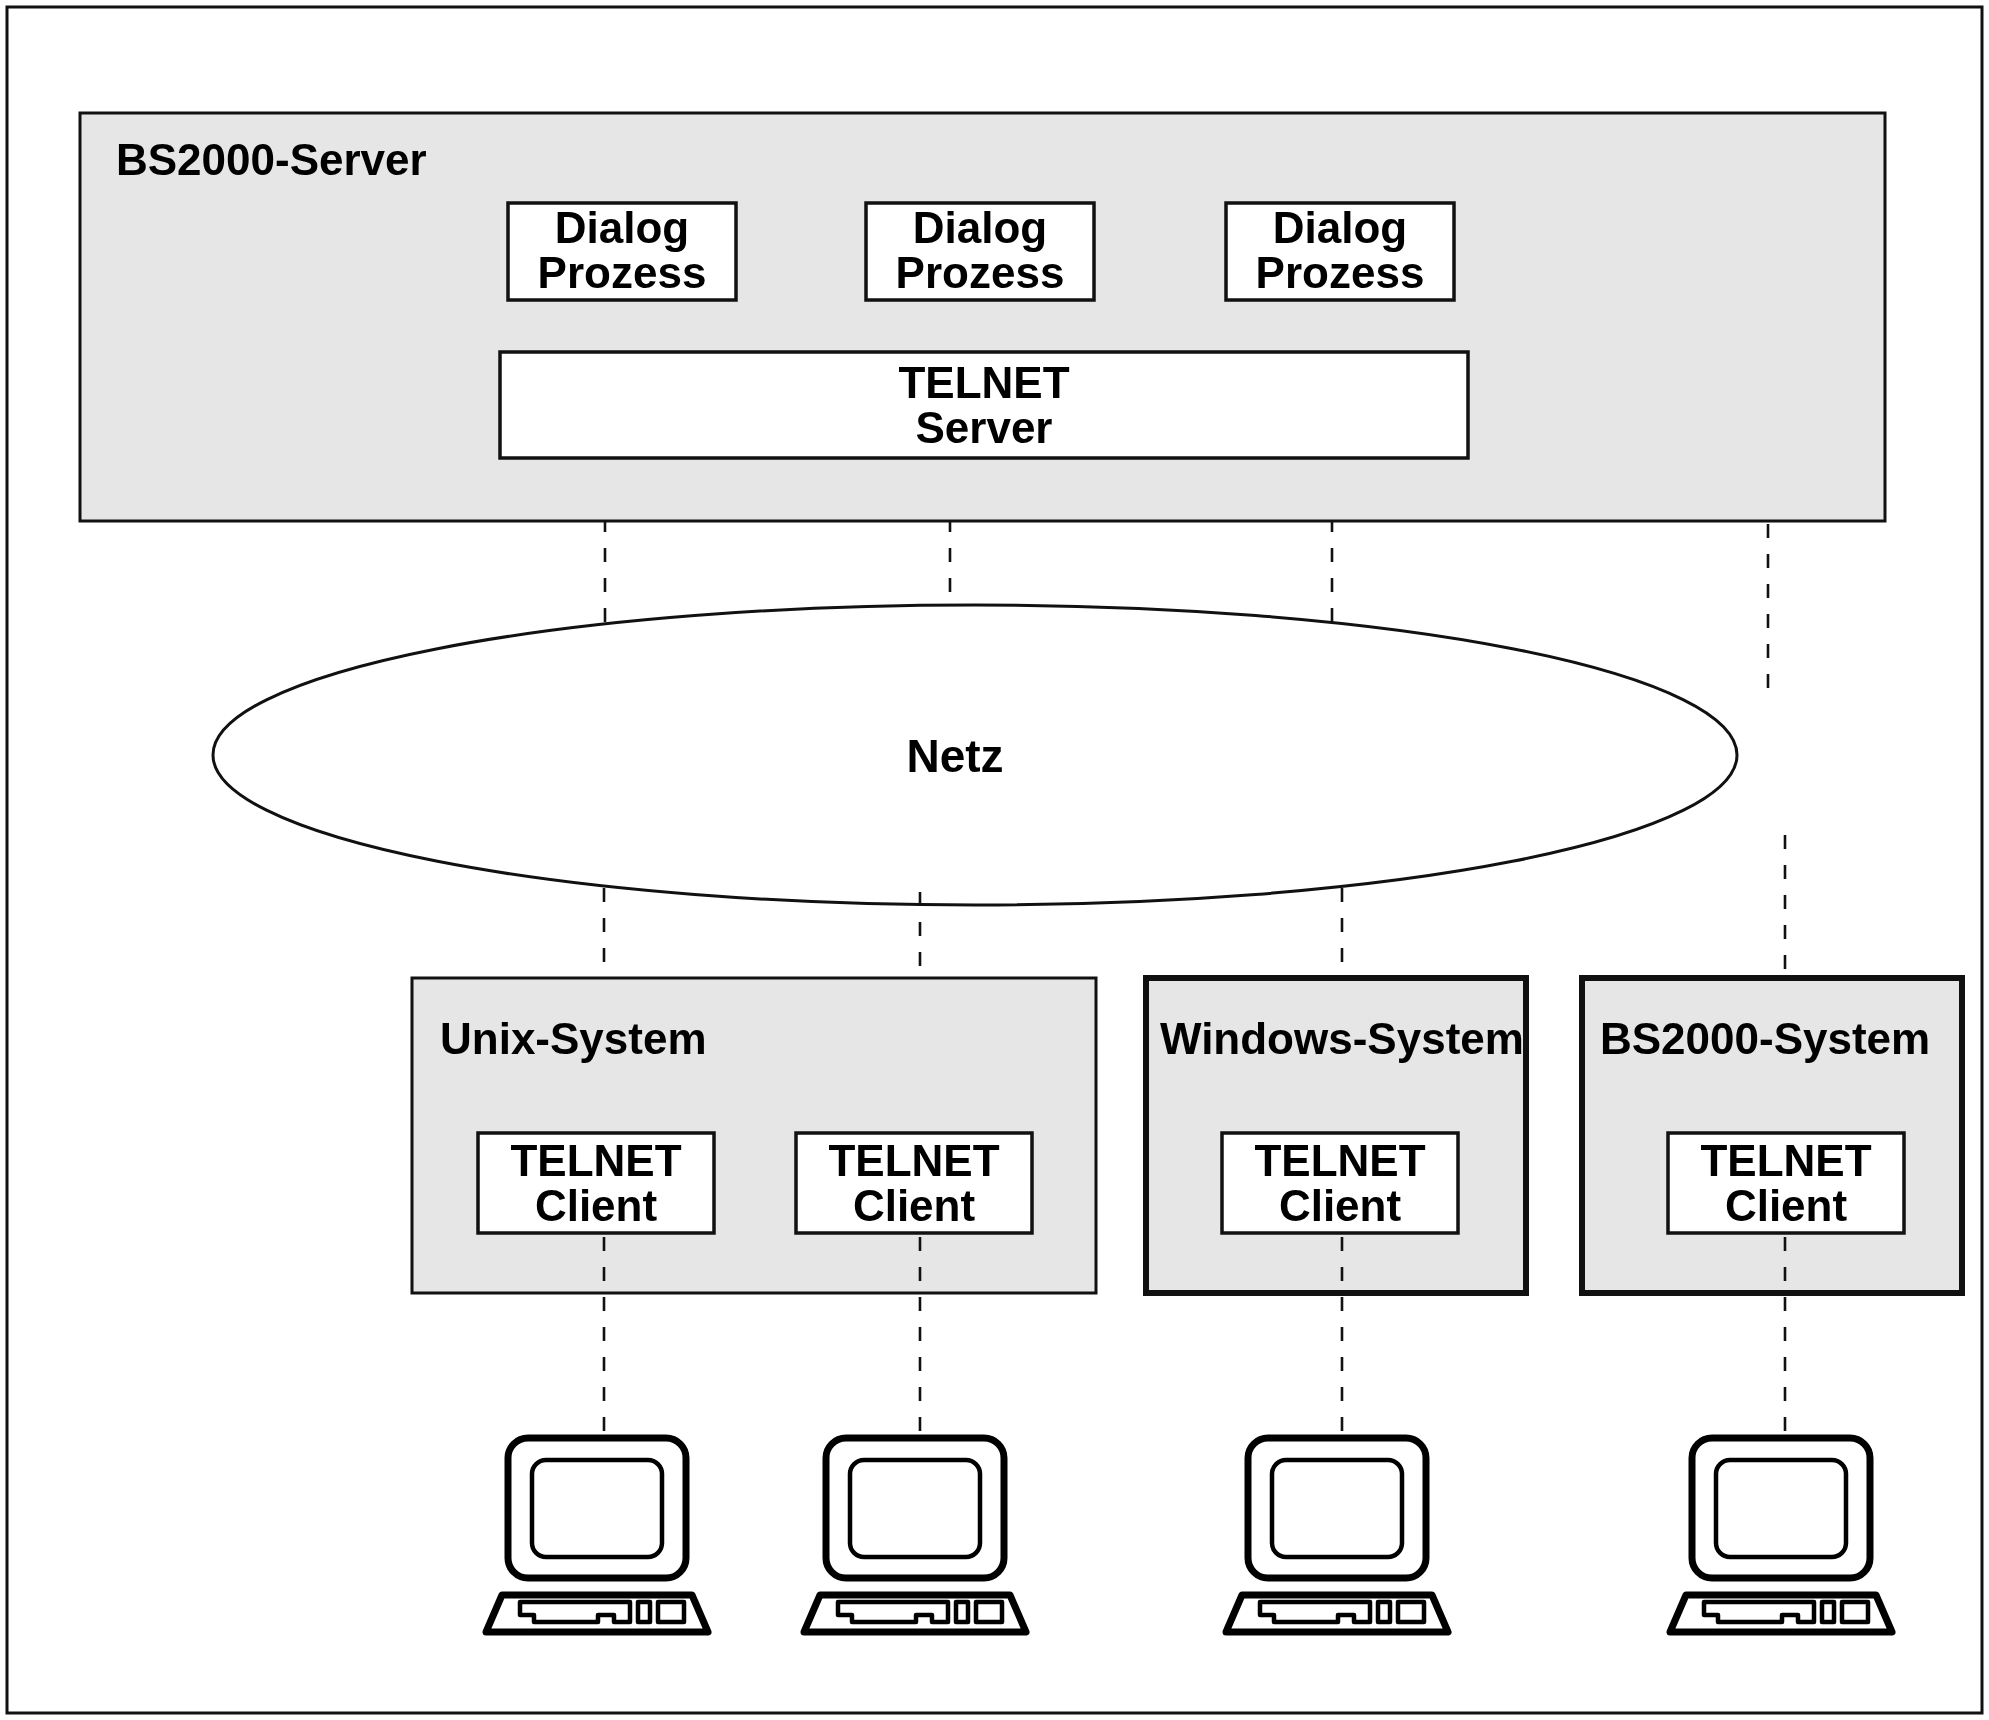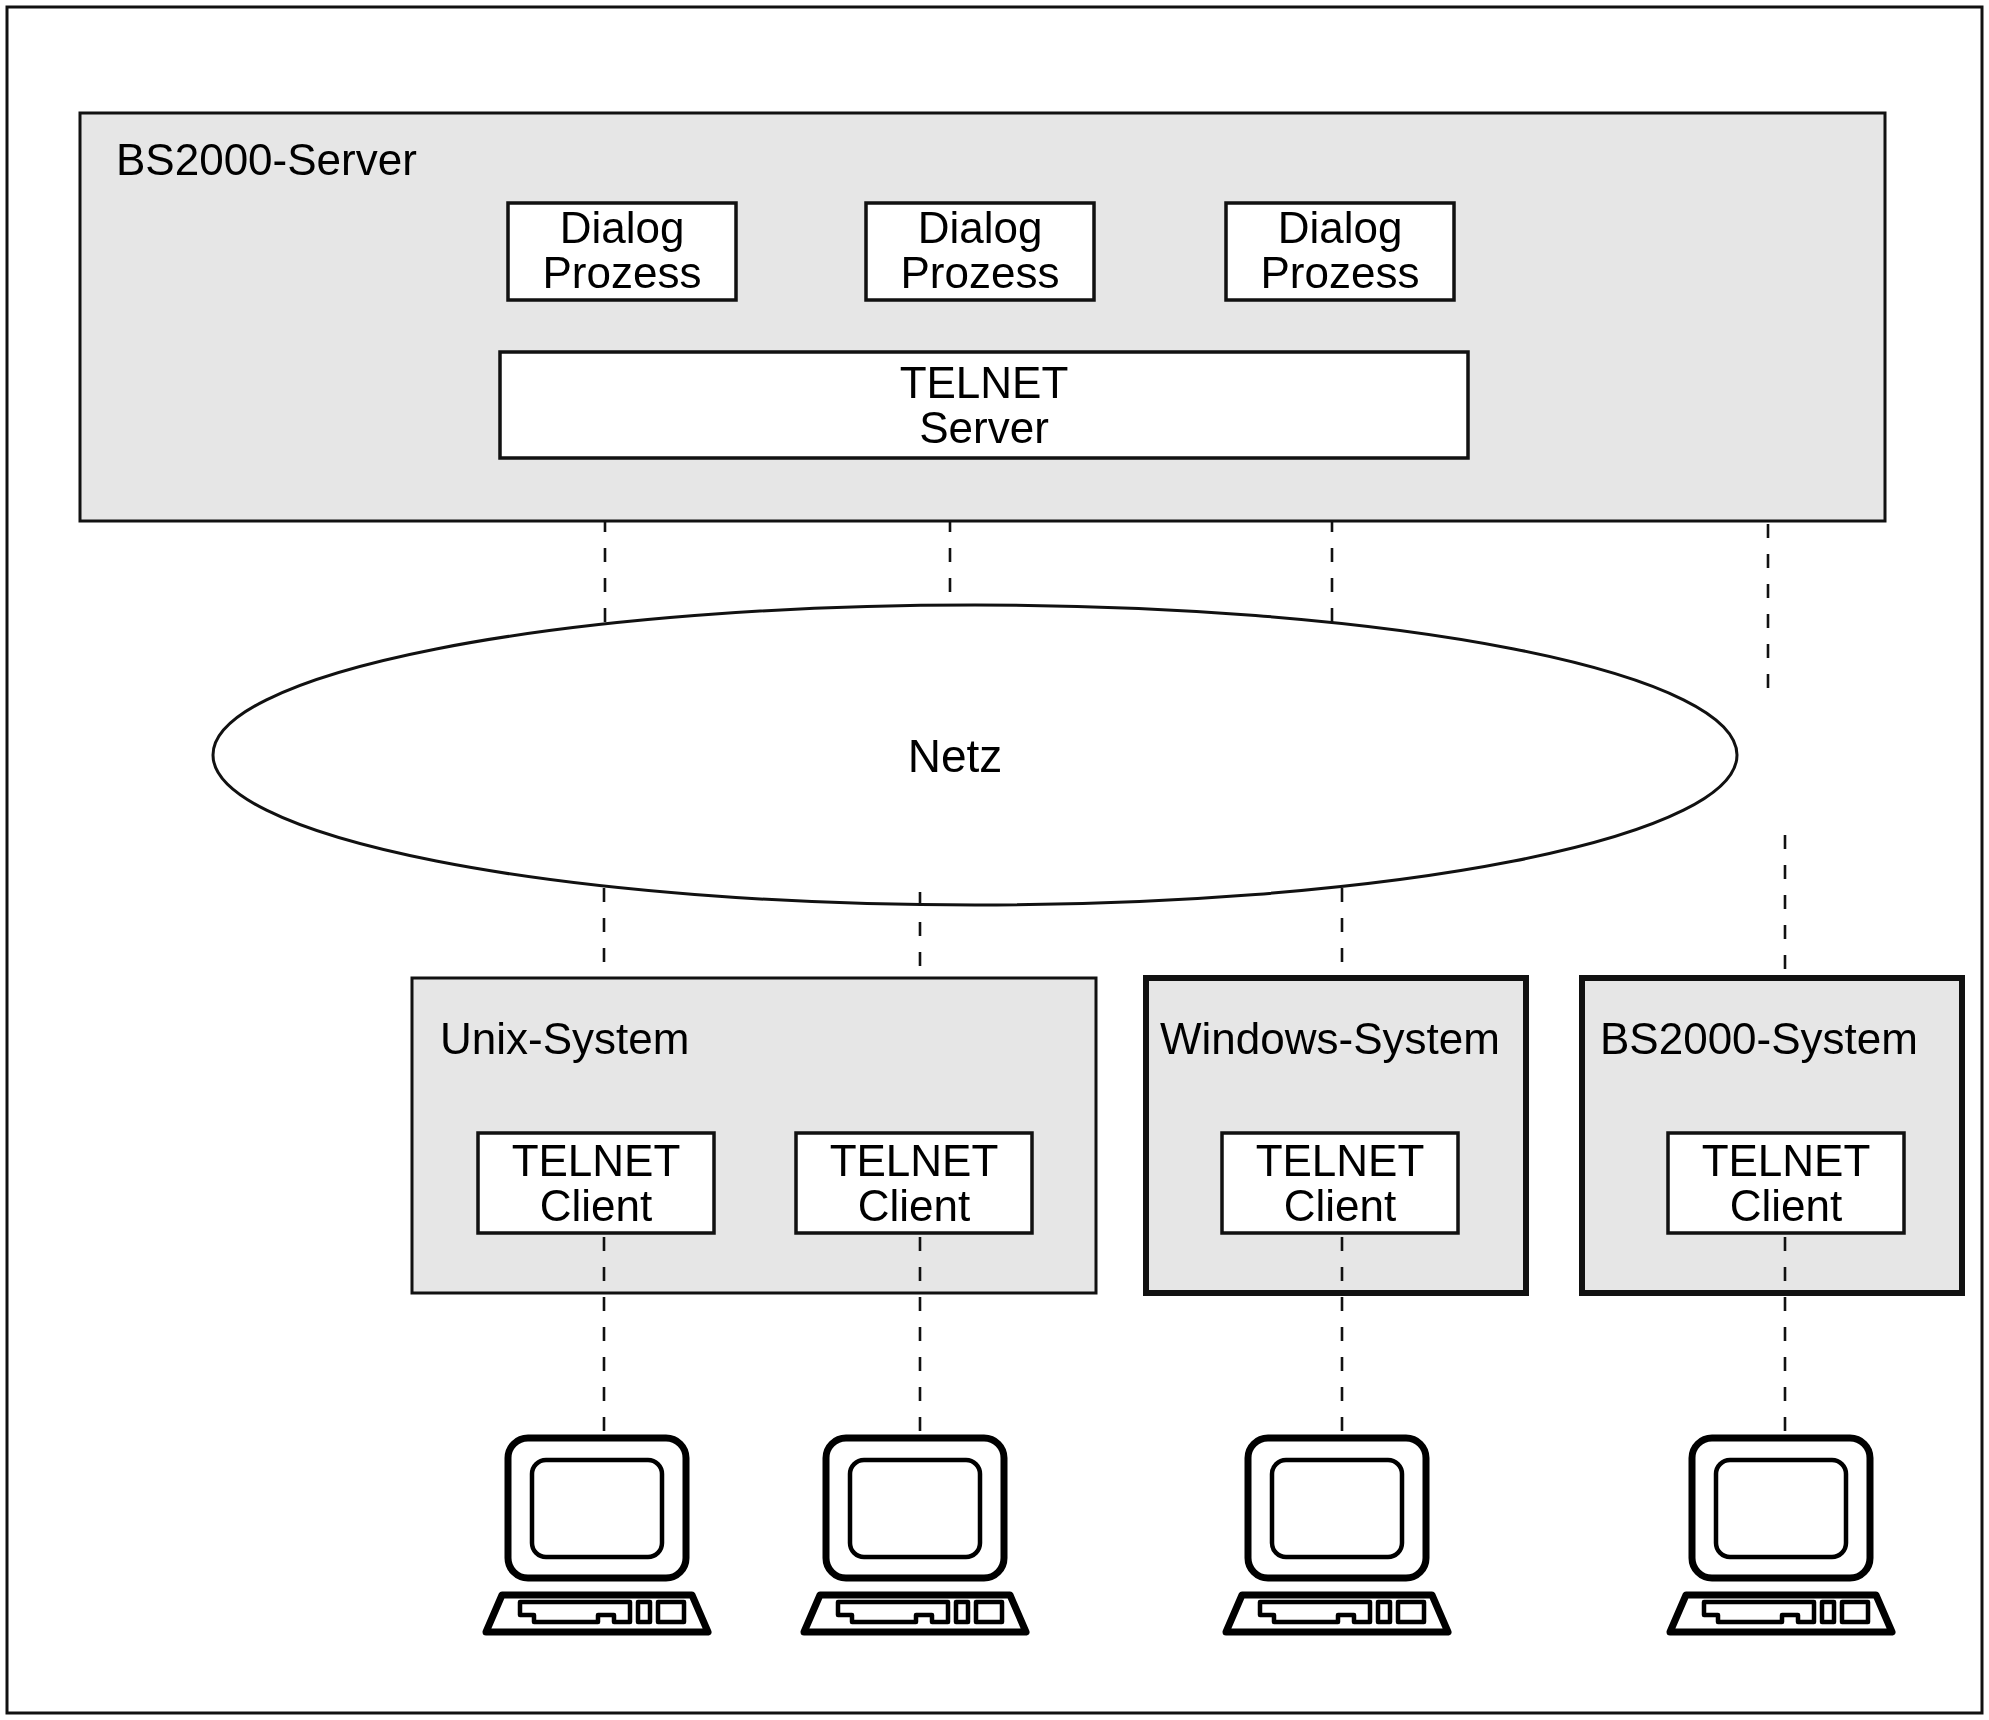--- a/index.html
+++ b/index.html
@@ -10,20 +10,21 @@
   body {
     width: 1989px;
     height: 1720px;
     font-family: "Liberation Sans", sans-serif;
     overflow: hidden;
   }
   #diagram-root {
     position: relative;
     width: 1989px;
     height: 1720px;
+    font-weight: bold;
   }
   svg#diagram {
     display: block;
     width: 1989px;
     height: 1720px;
   }
   .frame-rect {
     fill: #ffffff;
     stroke: #111111;
     stroke-width: 3;

